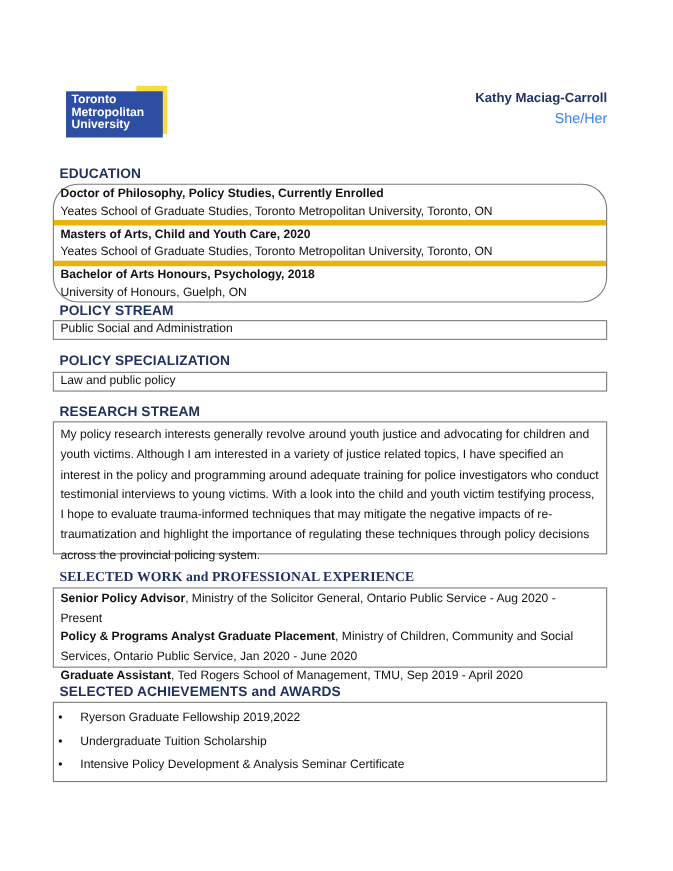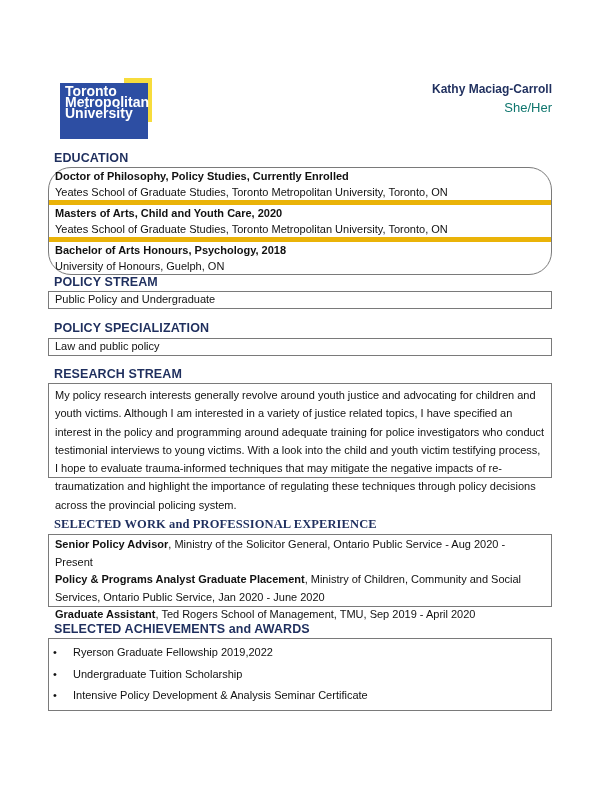--- a/index.html
+++ b/index.html
@@ -3,31 +3,31 @@
 <meta charset="utf-8">
 <style>
   html, body { margin: 0; padding: 0; }
   body {
     width: 612px; height: 792px; background: #ffffff; position: relative; overflow: hidden;
     font-family: "Liberation Sans", sans-serif; color: #111111;
   }
   .logo { position: absolute; left: 60px; top: 78px; width: 94px; height: 48px; }
   .logo .yellow { position: absolute; left: 64px; top: 0; width: 28px; height: 44px; background: #f7dc3c; }
   .logo .blue {
-    position: absolute; left: 0; top: 5px; width: 88px; height: 56px; background: #2d4ea3;
-    color: #ffffff; font-weight: bold; font-size: 14px; line-height: 11px; padding: 3px 0 0 5px; box-sizing: border-box;
+    position: absolute; left: 0; top: 5px; width: 88px; height: 42px; background: #2d4ea3;
+    color: #ffffff; font-weight: bold; font-size: 11px; line-height: 11px; padding: 3px 0 0 5px; box-sizing: border-box;
   }
   .logo .blue span { display: block; }
   .name {
     position: absolute; right: 60px; top: 82px; text-align: right;
     font-size: 12px; font-weight: bold; color: #1f2f5e;
   }
   .pronoun {
     position: absolute; right: 60px; top: 100px; text-align: right;
-    font-size: 13px; color: #0f766e;
+    font-size: 13px; color: #3b82f6;
   }
   .section-title {
     position: absolute; left: 54px; font-size: 12.5px; font-weight: bold; color: #1f2f5e; letter-spacing: 0.1px;
   }
   .box {
     position: absolute; left: 48px; width: 504px; border: 1px solid #7a7a7a; box-sizing: border-box;
     font-size: 11px; color: #111;
   }
   .box .row { padding: 0 6px; }
   .edu .entry { border-top: 5px solid #eab308; }
@@ -69,30 +69,30 @@
     <div class="line row">Yeates School of Graduate Studies, Toronto Metropolitan University, Toronto, ON</div>
   </div>
   <div class="entry">
     <div class="line row bold">Bachelor of Arts Honours, Psychology, 2018</div>
     <div class="line row">University of Honours, Guelph, ON</div>
   </div>
 </div>
 
 <div class="section-title" style="top:275px;">POLICY STREAM</div>
 <div class="box" style="top:291px;">
-  <div class="single">Public Policy and Undergraduate</div>
+  <div class="single">Public Social and Administration</div>
 </div>
 
 <div class="section-title" style="top:321px;">POLICY SPECIALIZATION</div>
 <div class="box" style="top:338px;">
   <div class="single">Law and public policy</div>
 </div>
 
 <div class="section-title" style="top:367px;">RESEARCH STREAM</div>
-<div class="box" style="top:383px; height:95px;">
+<div class="box" style="top:383px; height:121px;">
   <div class="research">My policy research interests generally revolve around youth justice and advocating for children and youth victims. Although I am interested in a variety of justice related topics, I have specified an interest in the policy and programming around adequate training for police investigators who conduct testimonial interviews to young victims. With a look into the child and youth victim testifying process,  I hope to evaluate trauma-informed techniques that may mitigate the negative impacts of re-traumatization and highlight the importance of regulating these techniques through policy decisions across the provincial policing system.</div>
 </div>
 
 <div class="section-title" style="top:517px;font-family:Liberation Serif, serif;">SELECTED WORK and PROFESSIONAL EXPERIENCE</div>
 <div class="box work" style="top:534px; height:73px;">
   <div class="line"><span class="bold">Senior Policy Advisor</span><span>, Ministry of the Solicitor General, Ontario Public Service - Aug 2020 - Present</span></div>
   <div class="line"><span class="bold">Policy &amp; Programs Analyst Graduate Placement</span><span>, Ministry of Children, Community and Social Services, Ontario Public Service, Jan 2020 - June 2020</span></div>
   <div class="line"><span class="bold">Graduate Assistant</span><span>, Ted Rogers School of Management, TMU, Sep 2019 - April 2020</span></div>
 </div>
 

